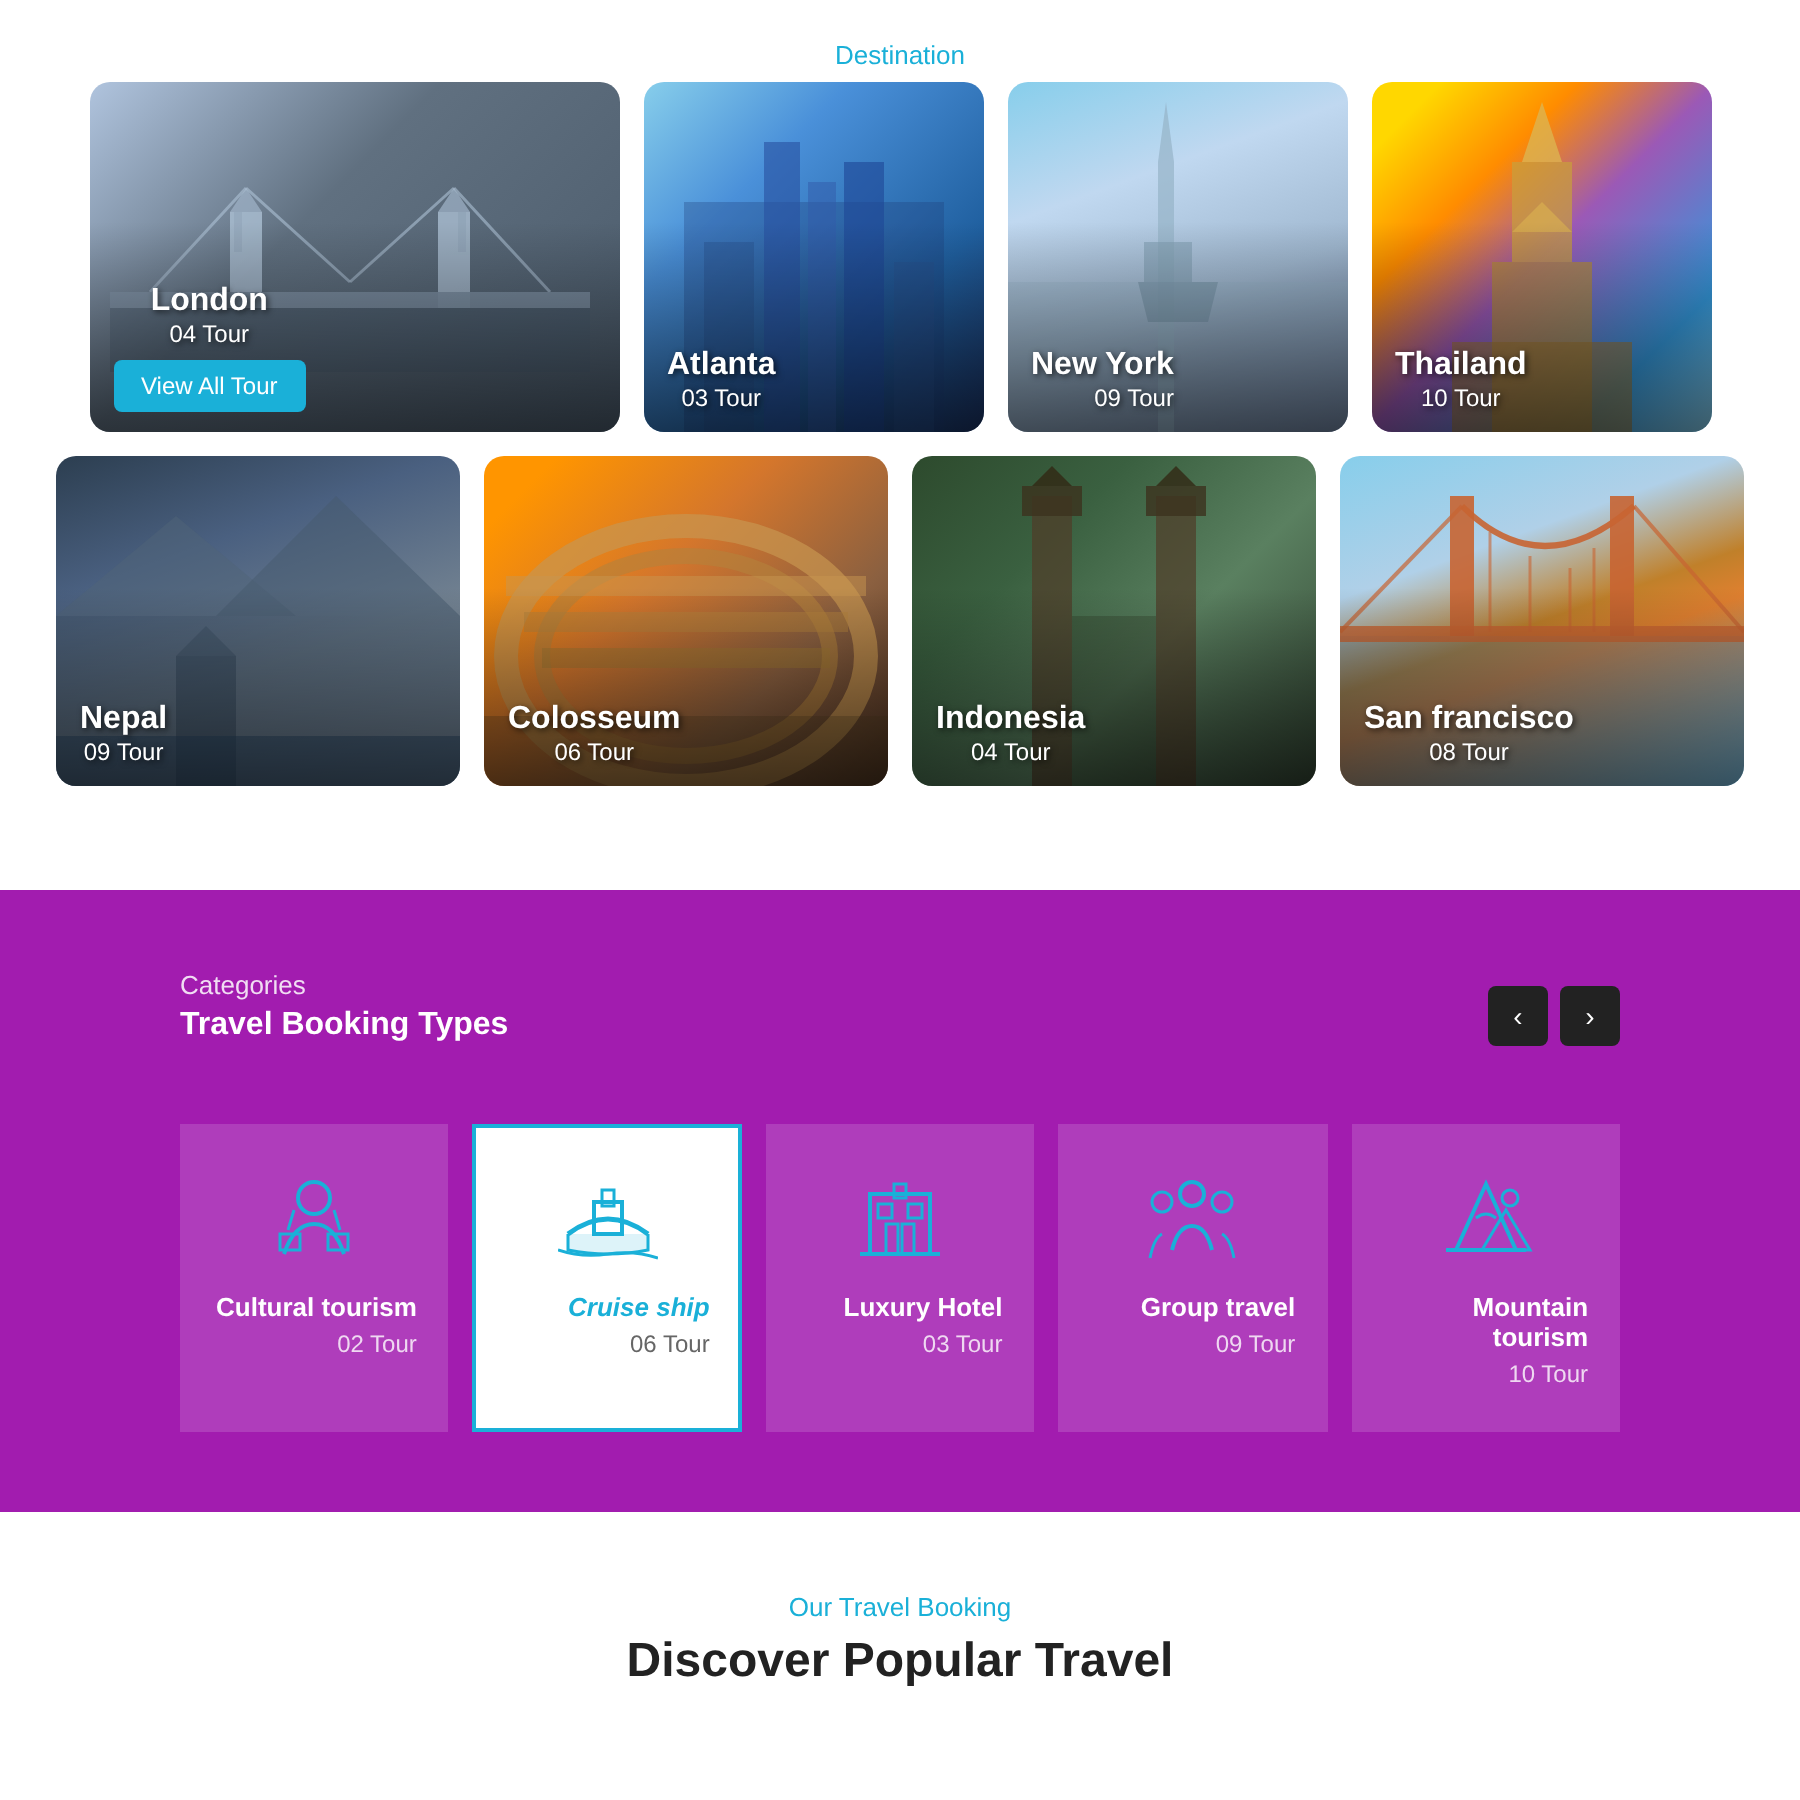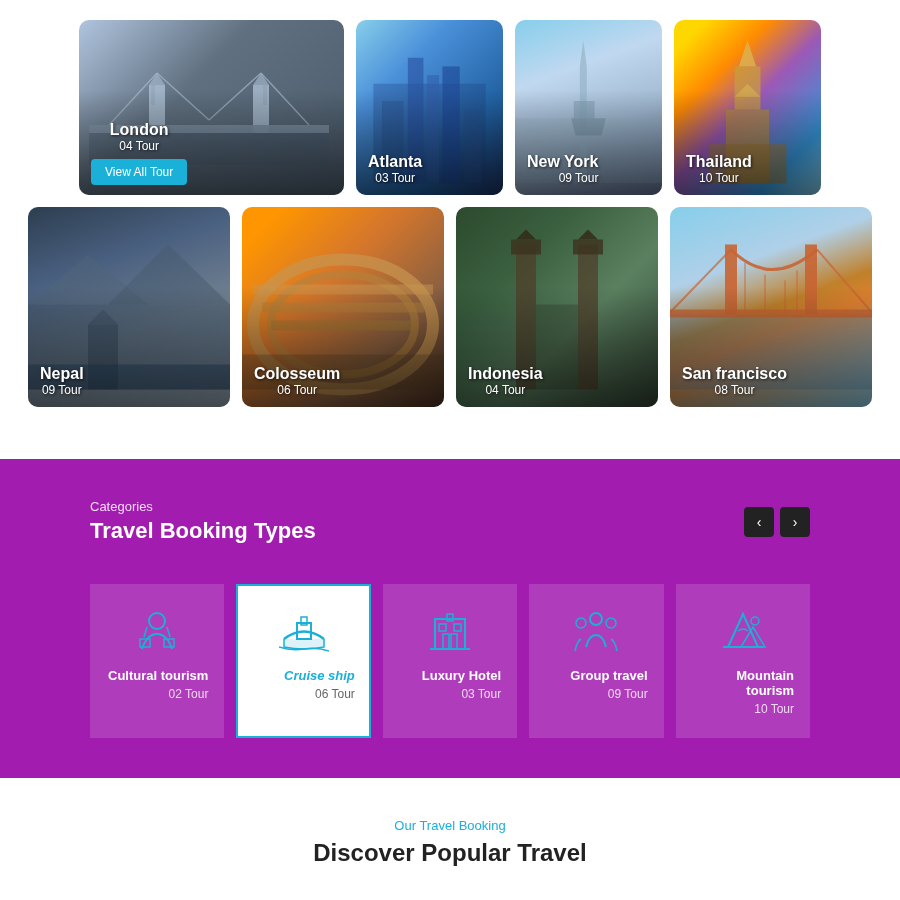--- a/index.html
+++ b/index.html
@@ -33,22 +33,22 @@
 
     .place-card {
       position: relative;
       border-radius: 10px;
       overflow: hidden;
       cursor: pointer;
       flex-shrink: 0;
     }
 
     .card-large { width: 265px; height: 175px; }
-    .card-medium { width: 147px; height: 175px; }
-    .card-small { width: 202px; height: 200px; }
+    .card-medium { width: 170px; height: 175px; }
+    .card-small { width: 202px; height: 165px; }
 
     .place-info {
       position: absolute;
       bottom: 10px;
       left: 12px;
       color: #fff;
       z-index: 2;
       margin-top: 24px;
     }
     .place-name {
@@ -98,21 +98,21 @@
       width: 240px; height: 100px;
       opacity: 0.8;
     }
 
     
     .categories-section {
       background: #a21caf;
       padding: 40px 90px;
     }
     .cat-subtitle { color: rgba(255,255,255,0.85); font-size: 13px; margin-bottom: 4px; }
-    .cat-title { color: #fff; font-size: 22px; font-weight: 700; margin-bottom: 20px; }
+    .cat-title { color: #fff; font-size: 16px; font-weight: 700; margin-bottom: 20px; }
 
     .cat-header {
       display: flex;
       justify-content: space-between;
       align-items: flex-start;
       margin-bottom: 20px;
     }
 
     .nav-buttons { display: flex; gap: 6px; margin-top: 8px; }
     .nav-btn {
@@ -167,20 +167,21 @@
       background: #fff;
       padding: 40px 70px;
     }
     .disc-subtitle { color: #1ab0d8; font-size: 13px; text-align: center; margin-bottom: 6px; }
     .disc-title { font-size: 24px; font-weight: 700; color: #222; text-align: center; margin-bottom: 24px; }
   </style>
 </head>
 <body>
 
 <div class="destination-section">
+  <div class="section-subtitle">Destination</div>
 
   <div class="grid-row">
 
     <div class="place-card card-large bg-london">
       <div class="card-overlay"></div>
 
       <svg class="london-bridge" viewBox="0 0 240 100">
         <rect x="0" y="60" width="240" height="8" fill="rgba(200,220,240,0.7)"></rect>
         <rect x="60" y="20" width="16" height="48" fill="rgba(180,200,220,0.9)"></rect>
         <rect x="164" y="20" width="16" height="48" fill="rgba(180,200,220,0.9)"></rect>

